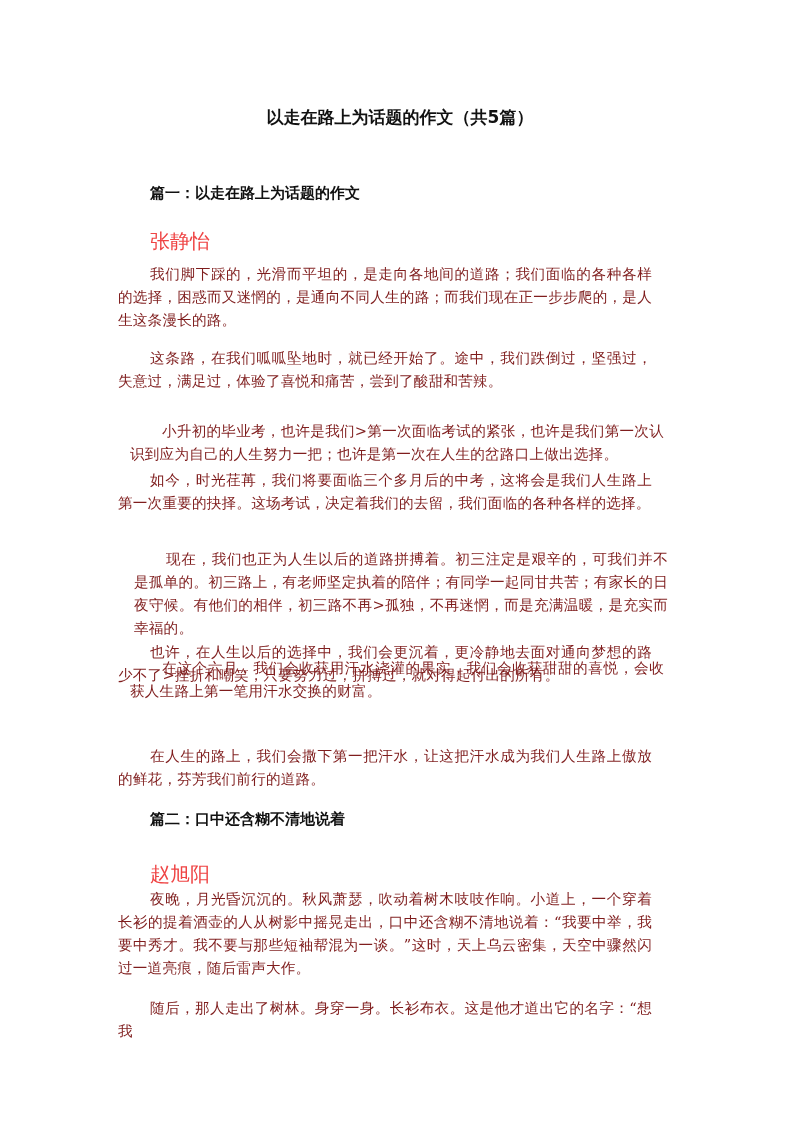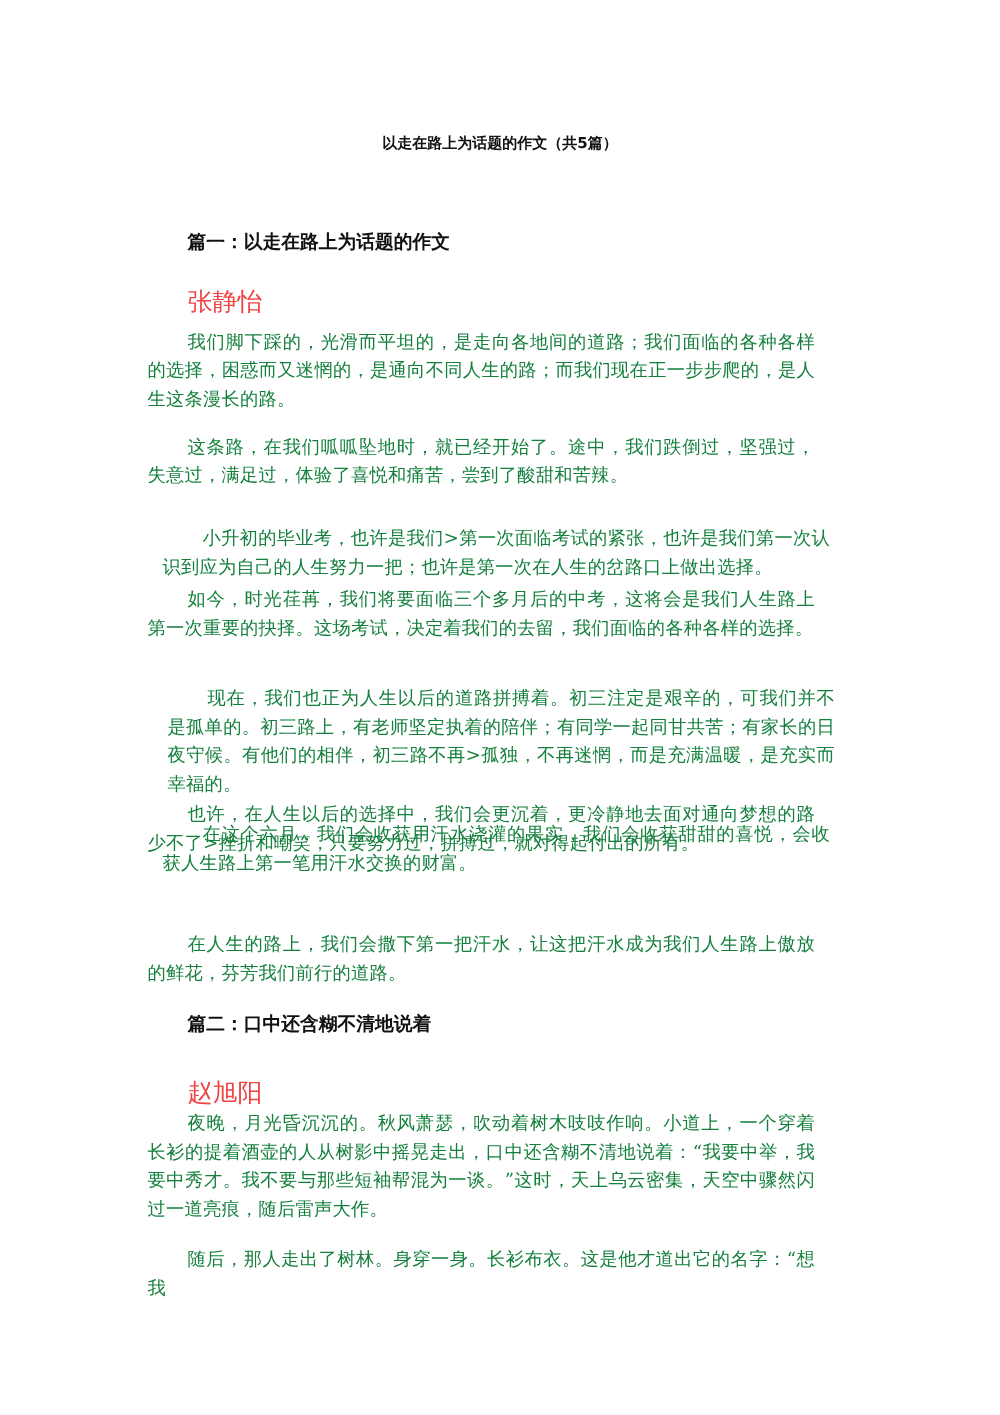--- a/index.html
+++ b/index.html
@@ -1,24 +1,24 @@
 <!DOCTYPE html>
 <html><head>
 <meta charset="utf-8">
 <style>
   html, body { margin: 0; padding: 0; background: #ffffff; }
   body { width: 800px; height: 1132px; overflow: hidden; position: relative;
          font-family: "DejaVu Serif", "Liberation Serif", serif; color: #1a1a1a; }
   .doc-title { position: absolute; left: 0; width: 800px; top: 106px; text-align: center;
-               font-family: "DejaVu Sans", "Liberation Sans", sans-serif; font-size: 12px; font-weight: bold; color: #111; }
+               font-family: "DejaVu Sans", "Liberation Sans", sans-serif; font-size: 17px; font-weight: bold; color: #111; }
   .heading { position: absolute; left: 150px; font-family: Liberation Serif, serif;
              font-size: 15px; font-weight: bold; color: #111; }
   .author { position: absolute; left: 150px; font-size: 20px; color: #ef4444; font-family: Liberation Mono, monospace; }
   .para { position: absolute; left: 118px; width: 534px; font-size: 14.6px; line-height: 23px;
-          text-indent: 32px; text-align: justify; color: #15803d; letter-spacing: 0.2px; }
+          text-indent: 32px; text-align: justify; color: #7f1d1d; letter-spacing: 0.2px; }
 </style>
 </head>
 <body>
 
 <div>
   <div class="doc-title">以走在路上为话题的作文（共5篇）</div>
 
   <div class="heading" style="top:184px">篇一：以走在路上为话题的作文</div>
   <div class="author" style="top:228px">张静怡</div>
 

